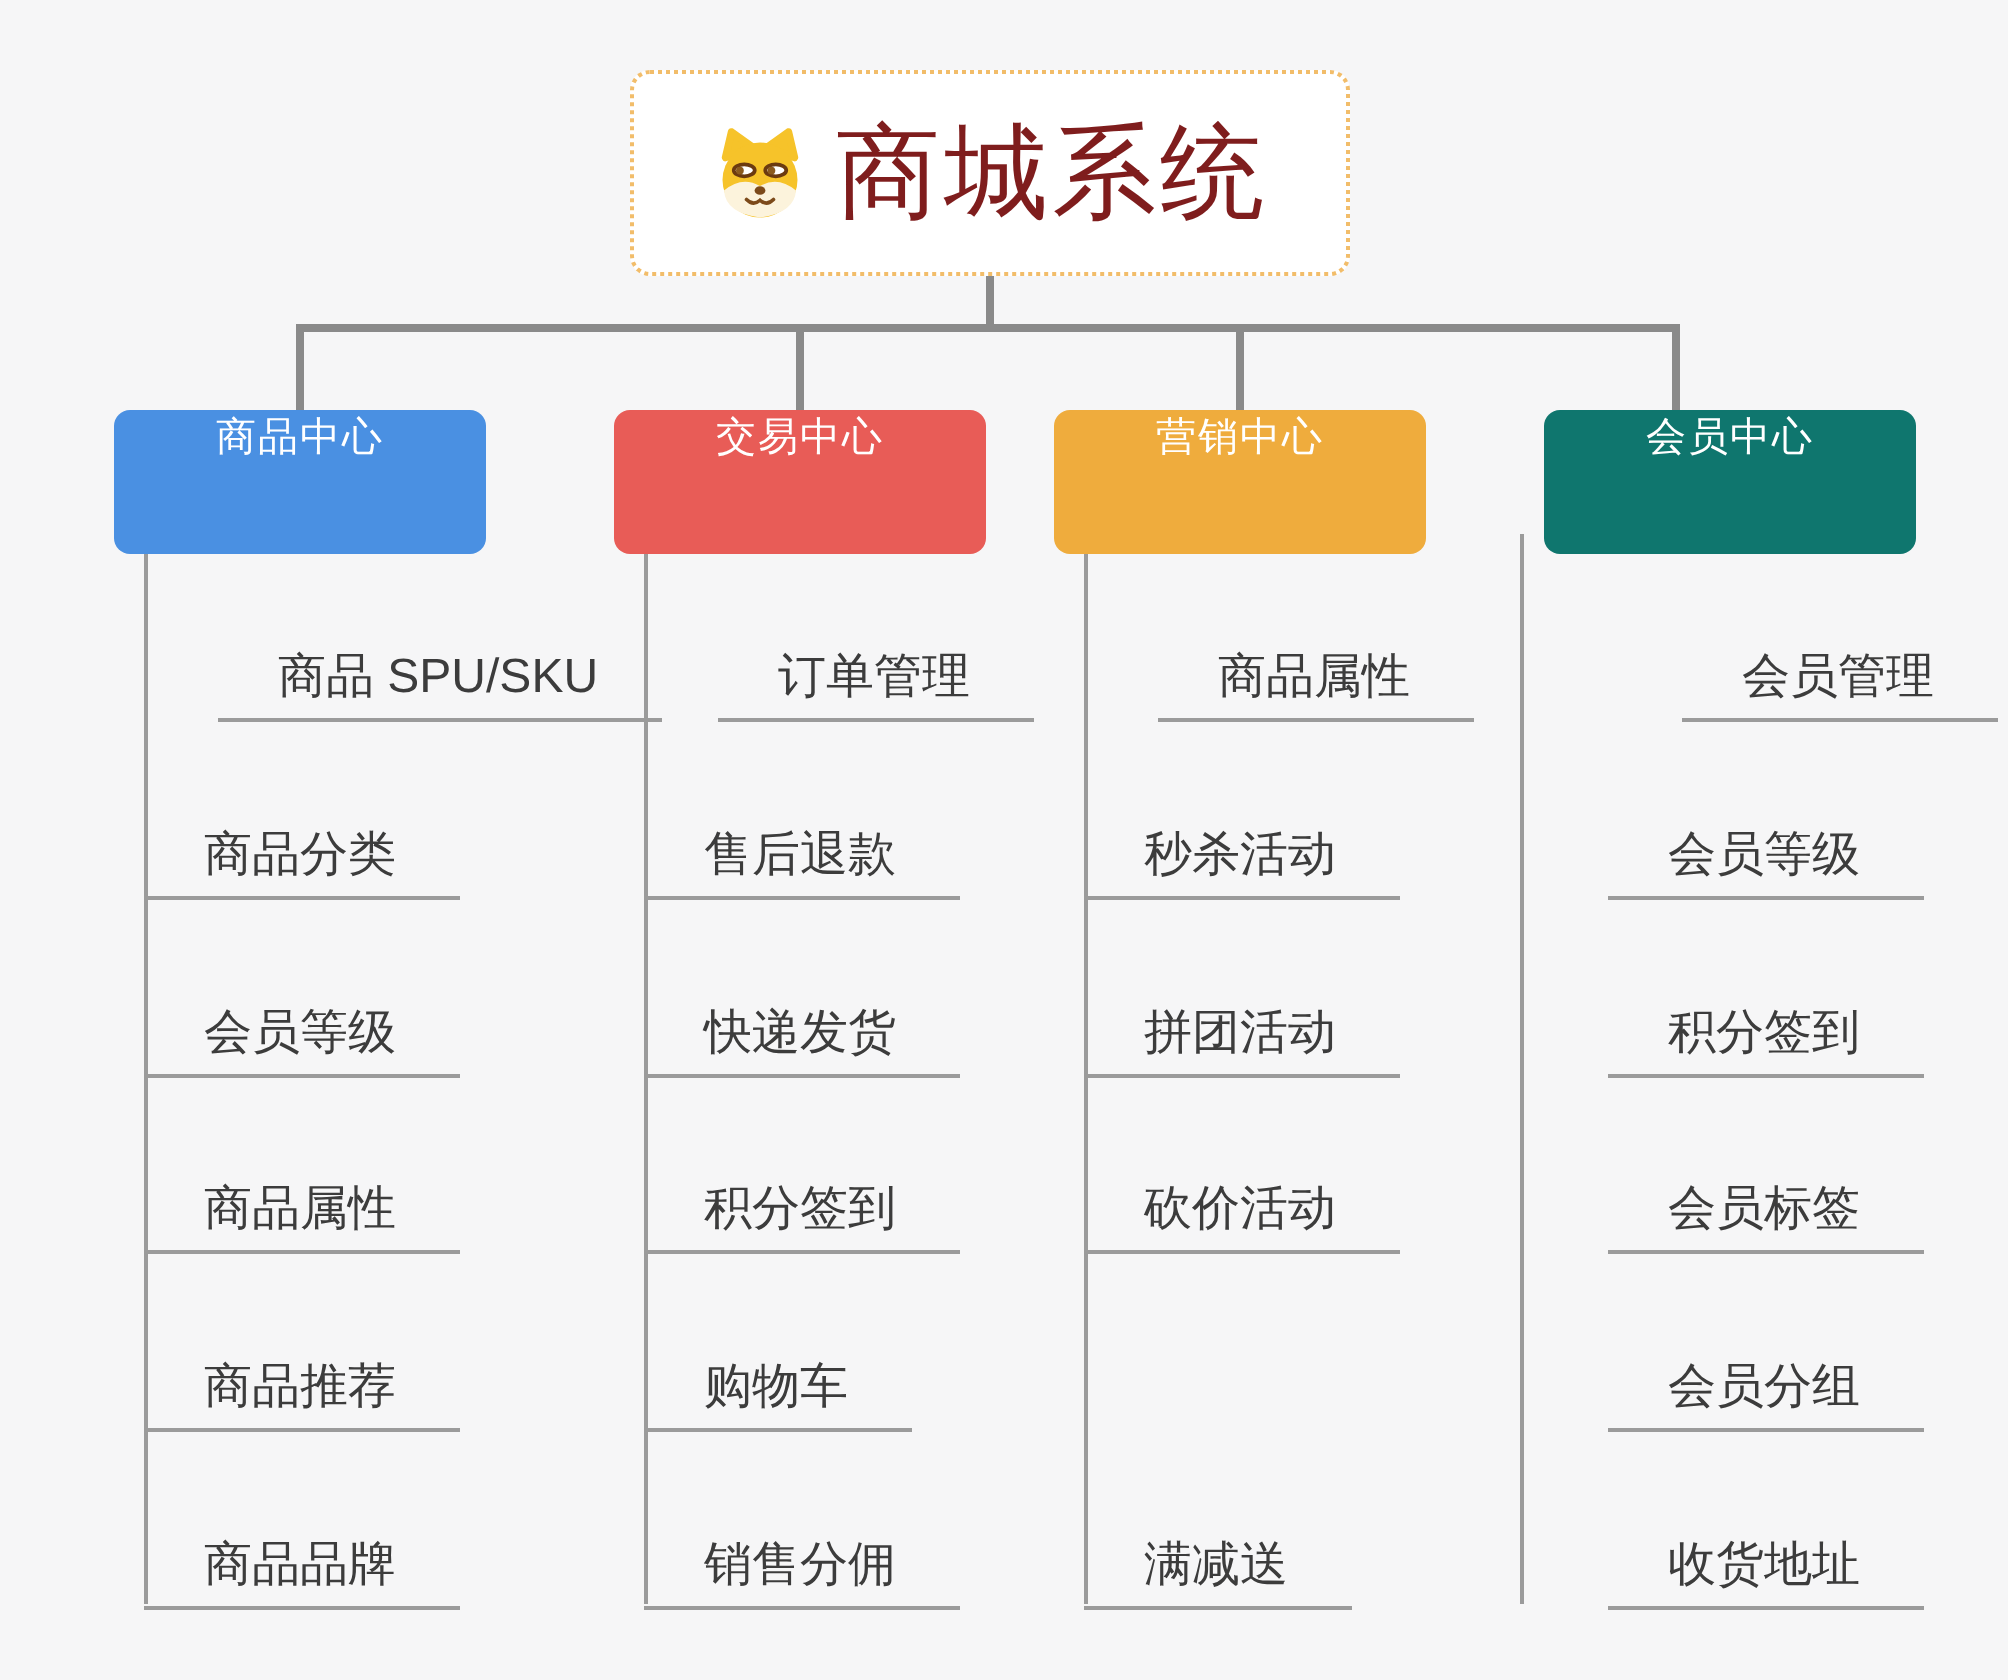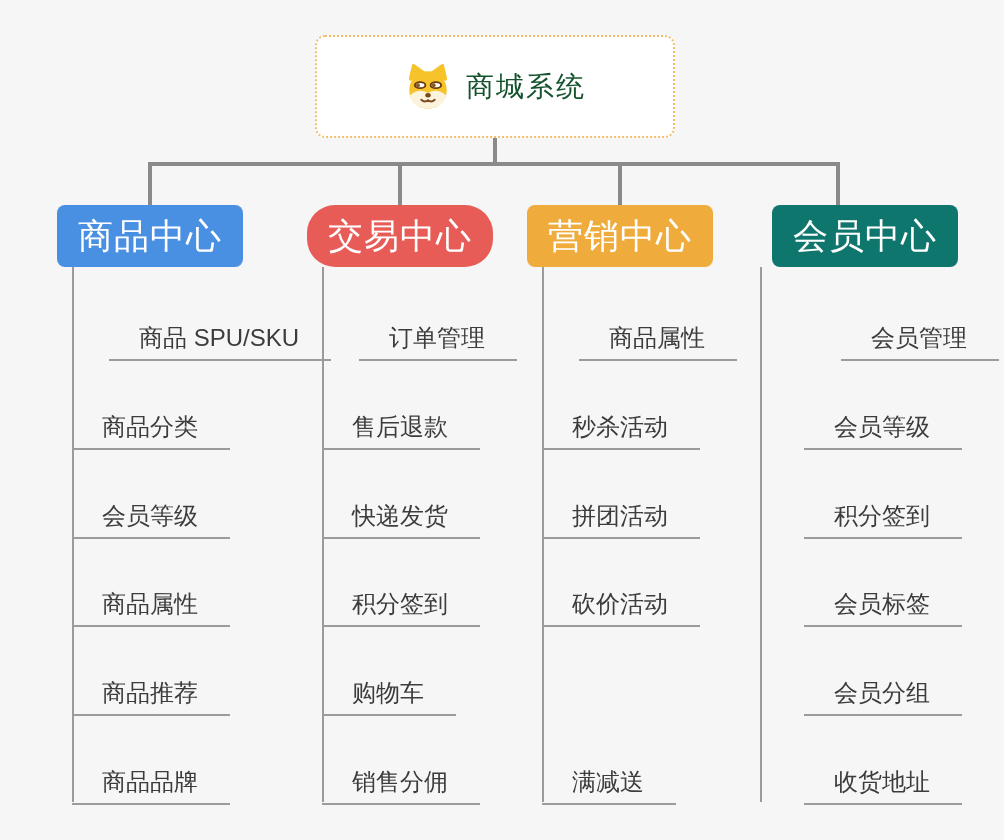--- a/index.html
+++ b/index.html
@@ -28,32 +28,32 @@
   .v2{left:542px;}
   .v3{left:760px;}
   
   .root-node{
     position:absolute;left:315px;top:35px;width:360px;height:103px;
     background:#ffffff;border:2px dotted #f2bd6a;border-radius:10px;
     box-sizing:border-box;
     display:flex;align-items:center;justify-content:center;gap:14px;
   }
   .root-label{
-    font-size:28px;color:#14532d;letter-spacing:2px;
+    font-size:52px;color:#7f1d1d;letter-spacing:2px;
   }
   .doge{width:48px;height:48px;display:inline-flex;}
   
   .branch{
-    position:absolute;top:205px;width:186px;height:62px;
+    position:absolute;top:205px;width:186px;height:72px;
     border-radius:8px;
-    display:flex;align-items:center;justify-content:center;
-    color:#ffffff;font-size:35px;letter-spacing:1px;
+    display:flex;align-items:flex-start;justify-content:center;
+    color:#ffffff;font-size:20px;letter-spacing:1px;
   }
   .b0{left:57px;}
-  .b1{left:307px;border-radius:28px;}
+  .b1{left:307px;}
   .b2{left:527px;}
   .b3{left:745px;}
   
   .leaf{
     position:absolute;
     height:54px;
     display:flex;align-items:flex-end;
     padding:0 32px 5px 30px;
     border-bottom:2px solid #9b9b9b;
     font-size:24px;color:#3c3c3c;

